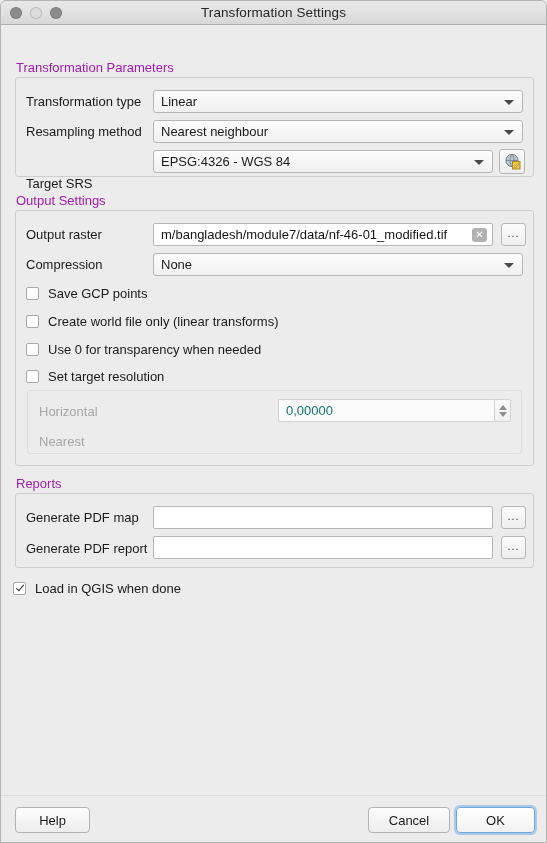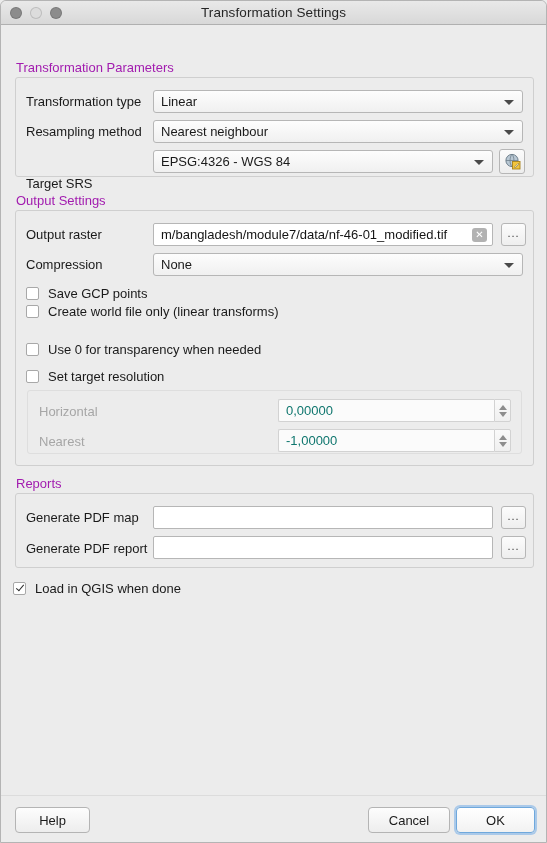--- a/index.html
+++ b/index.html
@@ -341,21 +341,21 @@
     <div class="combo" style="position:absolute; left:152px; top:228px; width:370px;">
       <span>None</span>
       <span class="arrow"></span>
     </div>
 
     <div class="cb-row" style="position:absolute; left:25px; top:261px;">
       <span class="cbox"></span>
       <span class="lbl">Save GCP points</span>
     </div>
 
-    <div class="cb-row" style="position:absolute; left:25px; top:279px;">
+    <div class="cb-row" style="position:absolute; left:25px; top:289px;">
       <span class="cbox"></span>
       <span class="lbl">Create world file only (linear transforms)</span>
     </div>
 
     <div class="cb-row" style="position:absolute; left:25px; top:317px;">
       <span class="cbox"></span>
       <span class="lbl">Use 0 for transparency when needed</span>
     </div>
 
     <div class="cb-row" style="position:absolute; left:25px; top:344px;">
@@ -368,27 +368,20 @@
     <div class="lbl dim" style="position:absolute; left:38px; top:379px;text-align:center;">Horizontal</div>
     <div class="spin" style="position:absolute; left:277px; top:374px; width:233px;">
       <div class="field">0,00000</div>
       <div class="btns">
         <span class="up"></span>
         <span class="down"></span>
       </div>
     </div>
 
     <div class="lbl dim" style="position:absolute; left:38px; top:409px;">Nearest</div>
-    <div class="spin" style="position:absolute; left:277px; top:404px; width:233px;">
-      <div class="field">-1,00000</div>
-      <div class="btns">
-        <span class="up"></span>
-        <span class="down"></span>
-      </div>
-    </div>
 
     <div class="section-title" style="position:absolute; left:15px; top:451px;">Reports</div>
 
     <div class="groupbox" style="position:absolute; left:14px; top:468px; width:519px; height:75px;"></div>
 
     <div class="lbl" style="position:absolute; left:25px; top:485px;">Generate PDF map</div>
     <div class="lineedit" style="position:absolute; left:152px; top:481px; width:340px;">
       <span></span>
     </div>
     <div class="browse" style="position:absolute; left:500px; top:481px;">...</div>

